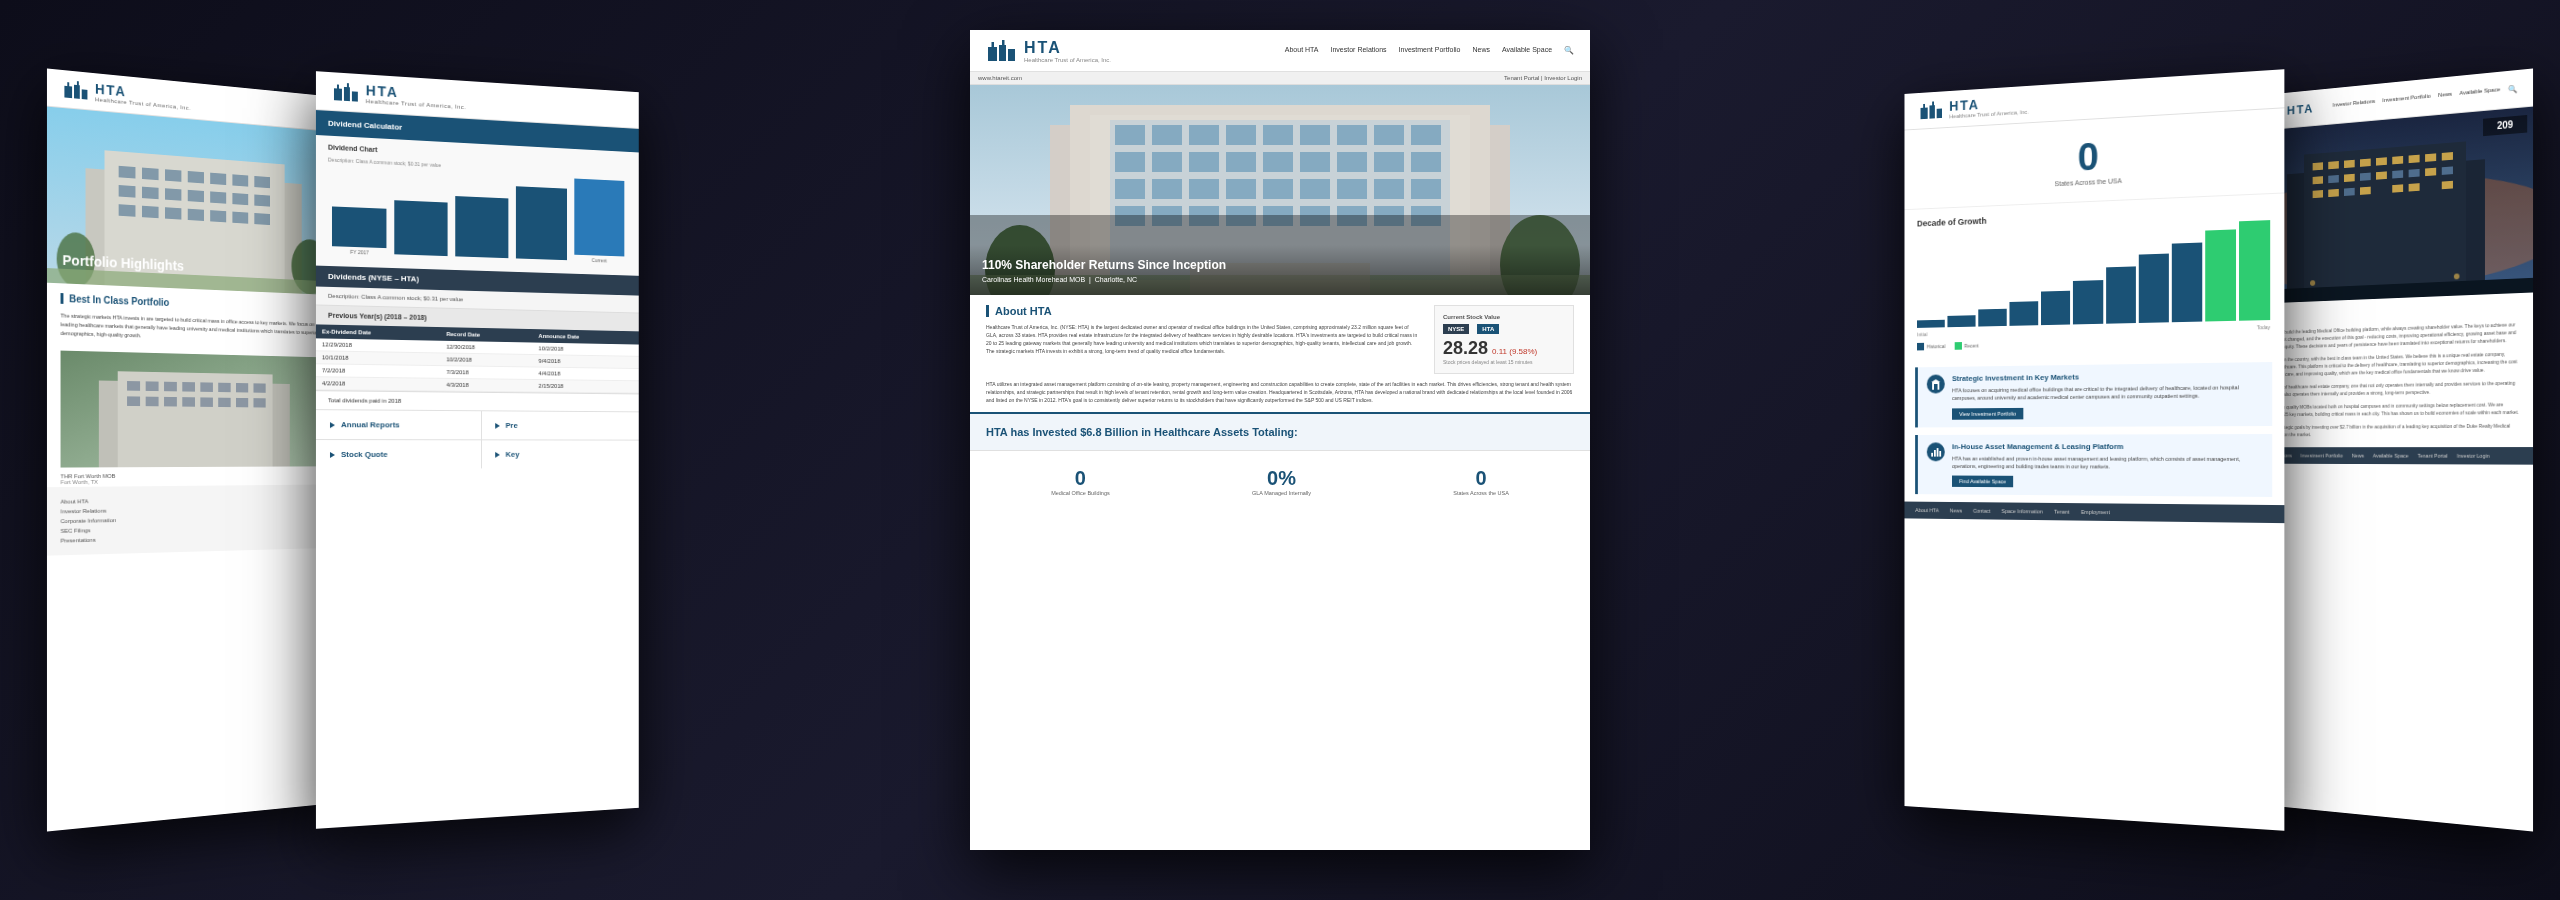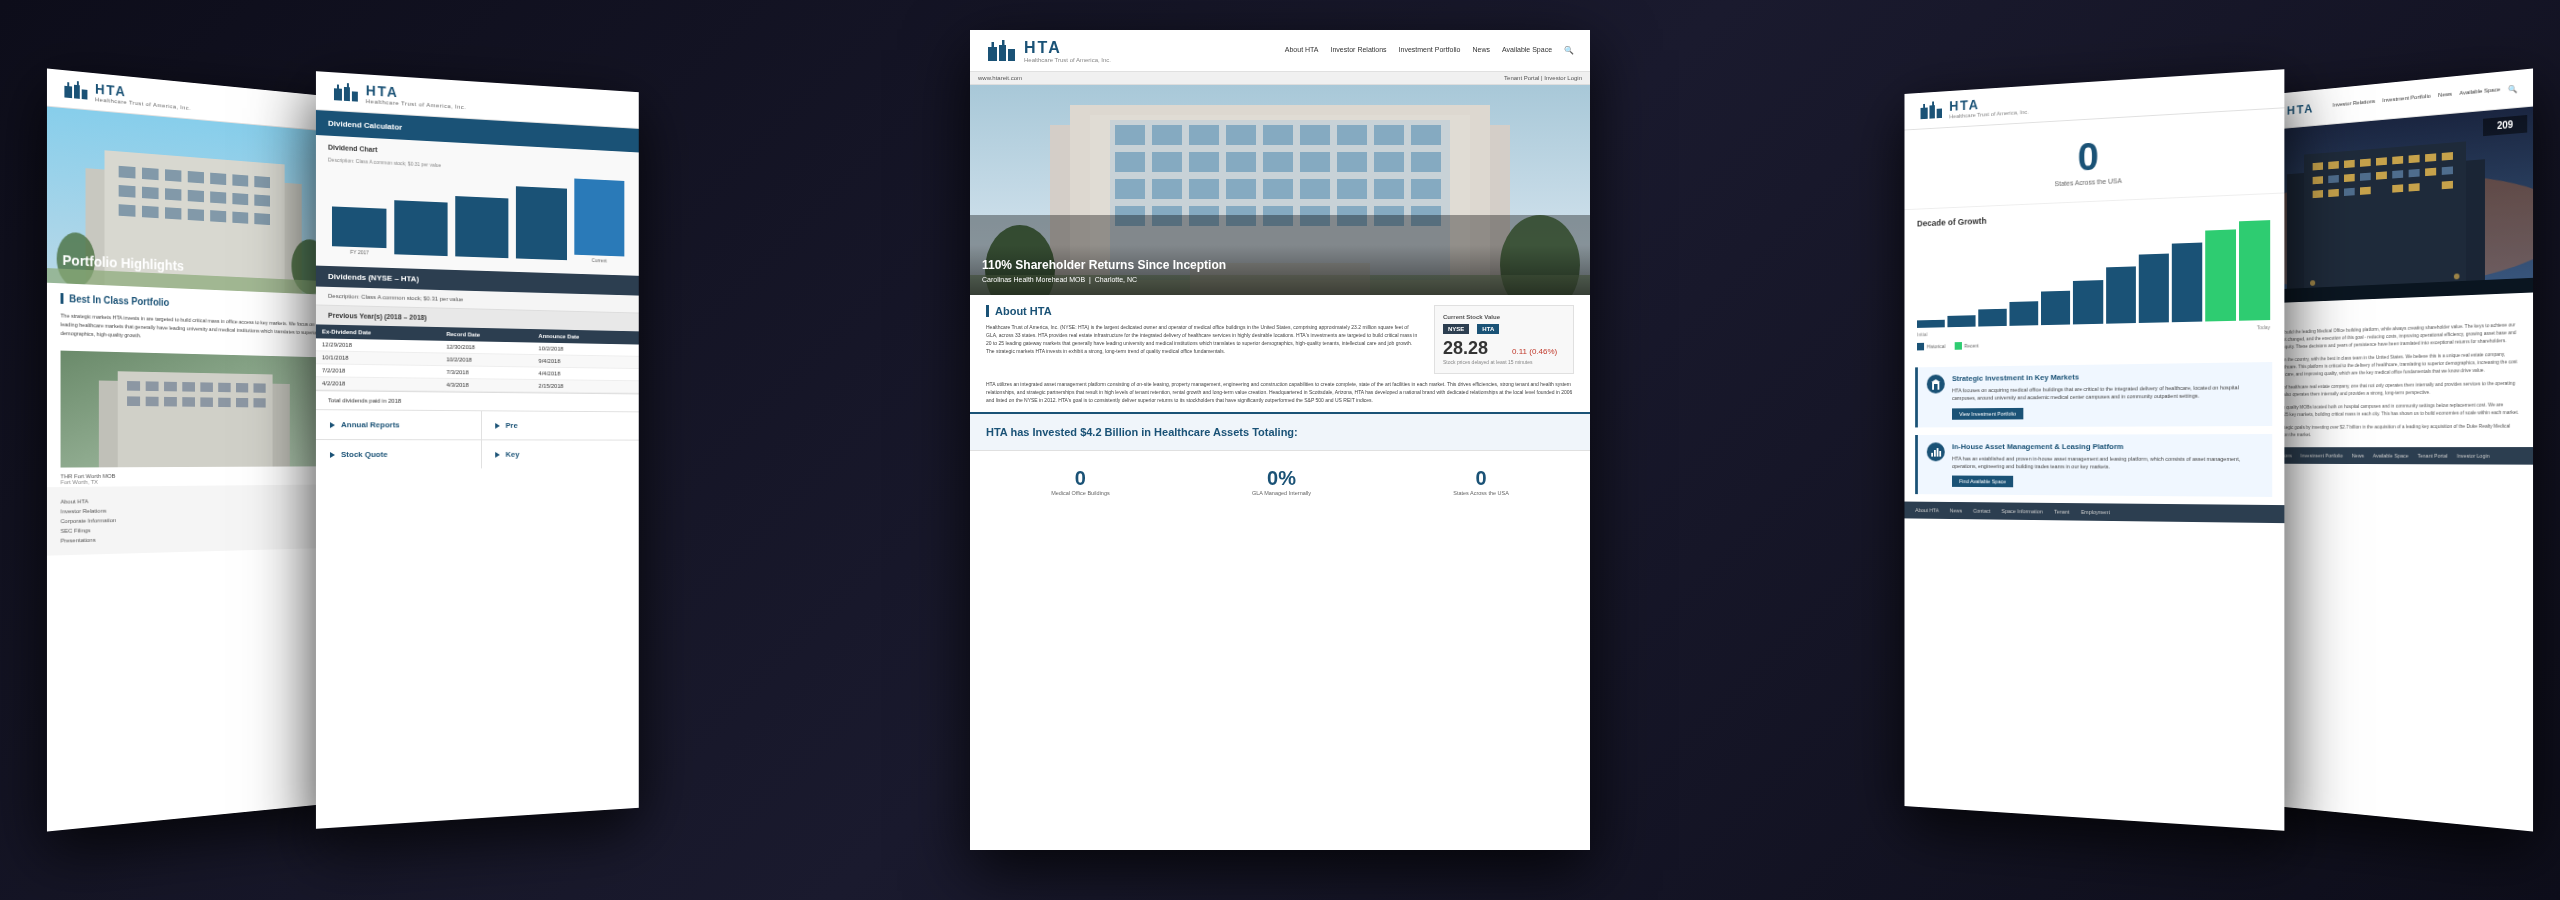--- a/index.html
+++ b/index.html
@@ -727,37 +727,37 @@
           <span>About HTA</span>
         </div>
         <div style="font-size:5px;color:#444;line-height:1.6;">Healthcare Trust of America, Inc. (NYSE: HTA) is the largest dedicated owner and operator of medical office buildings in the United States, comprising approximately 23.2 million square feet of GLA, across 33 states. HTA provides real estate infrastructure for the integrated delivery of healthcare services in highly desirable locations. HTA's investments are targeted to build critical mass in 20 to 25 leading gateway markets that generally have leading university and medical institutions which translates to superior demographics, high-quality tenants, intellectual care and job growth. The strategic markets HTA invests in exhibit a strong, long-term trend of quality medical office fundamentals.</div>
       </div>
       <div style="min-width:140px;background:#f8f8f8;border:1px solid #e0e0e0;padding:8px;">
         <div style="font-size:6px;color:#555;margin-bottom:4px;font-weight:bold;">Current Stock Value</div>
         <div style="display:flex;align-items:center;gap:8px;">
           <div style="background:#2c3e50;color:white;padding:2px 5px;font-size:6px;font-weight:bold;">NYSE</div>
           <div style="background:#1a5276;color:white;padding:2px 5px;font-size:6px;font-weight:bold;">HTA</div>
         </div>
-        <div style="display:flex;align-items:baseline;gap:24px;margin-top:4px;">
+        <div style="display:flex;align-items:baseline;gap:4px;margin-top:4px;">
           <span style="font-size:18px;font-weight:bold;color:#333;">28.28</span>
           <span style="font-size:8px;color:#c0392b;">
             <span>0.11</span>
-            <span>(0.46%)</span>
+            <span>(9.58%)</span>
           </span>
         </div>
         <div style="font-size:5px;color:#888;">Stock prices delayed at least 15 minutes</div>
       </div>
     </div>
 
     <div style="padding:0 16px 8px;">
       <div style="font-size:5px;color:#444;line-height:1.6;">HTA utilizes an integrated asset management platform consisting of on-site leasing, property management, engineering and construction capabilities to create complete, state of the art facilities in each market. This drives efficiencies, strong tenant and health system relationships, and strategic partnerships that result in high levels of tenant retention, rental growth and long-term value creation. Headquartered in Scottsdale, Arizona, HTA has developed a national brand with dedicated relationships at the local level founded in 2006 and listed on the NYSE in 2012. HTA's goal is to consistently deliver superior returns to its stockholders that have significantly outperformed the S&amp;P 500 and US REIT indices.</div>
     </div>
 
     <div style="background:#f0f5fa;padding:12px 16px;border-top:2px solid #1a5276;">
-      <div style="font-size:11px;font-weight:bold;color:#1a5276;">HTA has Invested $4.2 Billion in Healthcare Assets Totaling:</div>
+      <div style="font-size:11px;font-weight:bold;color:#1a5276;">HTA has Invested $6.8 Billion in Healthcare Assets Totaling:</div>
     </div>
 
     <div class="stats-row">
       <div class="stat-item">
         <div class="stat-number">0</div>
         <div class="stat-label">Medical Office Buildings</div>
       </div>
       <div class="stat-item">
         <div class="stat-number">0%</div>
         <div class="stat-label">GLA Managed Internally</div>

